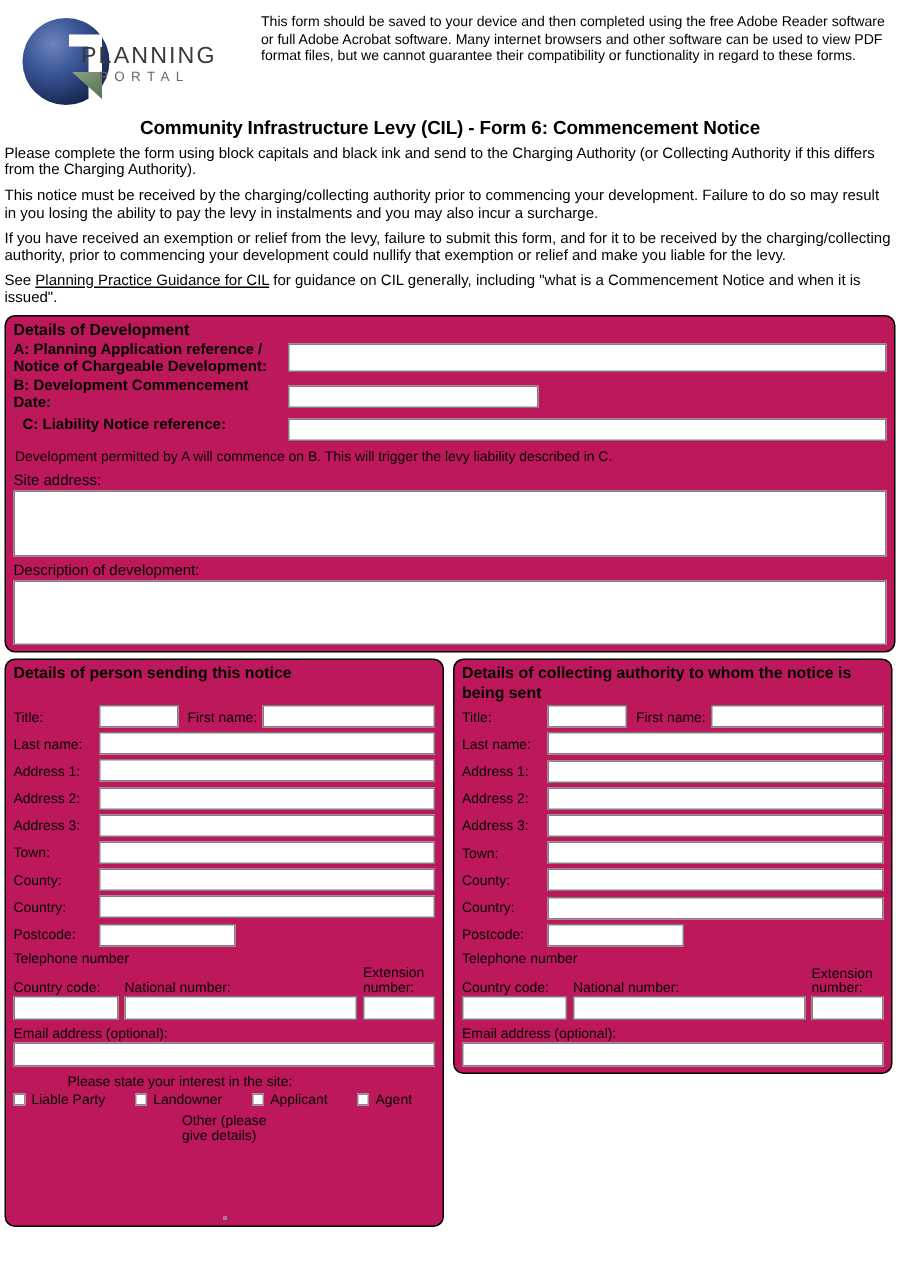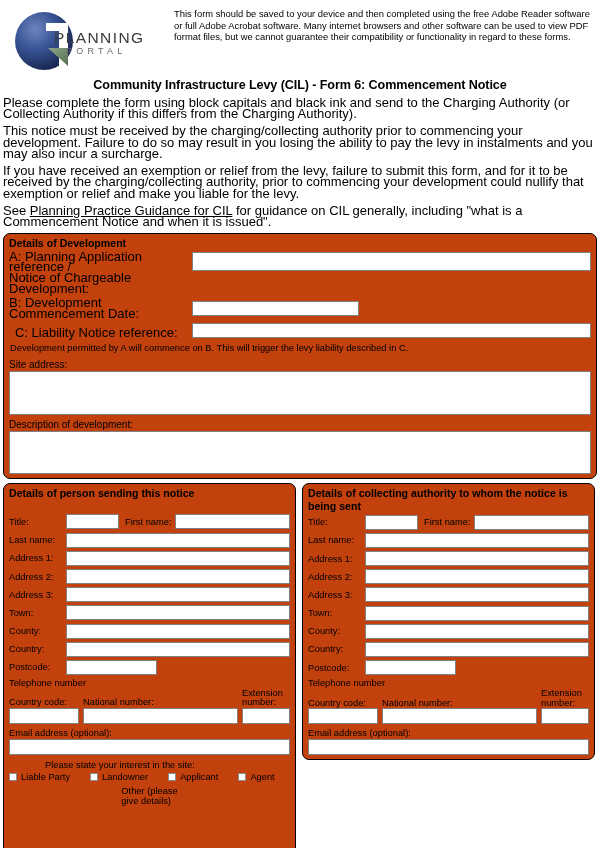--- a/index.html
+++ b/index.html
@@ -38,33 +38,33 @@
     text-align: center;
     font-weight: bold;
     font-size: 12.6px;
     margin: 6px 0 5px 0;
     letter-spacing: -0.1px;
   }
 
   .notes { padding: 0 4px 0 3px; }
   .notes p {
     margin: 0 0 5.5px 0;
-    font-size: 13px;
+    font-size: 10px;
     line-height: 11.4px;
   }
   .link {
     text-decoration: underline;
     color: #000;
   }
 
   
   .panel {
     border: 1.6px solid #000;
     border-radius: 7px;
-    background: #c2410c;
+    background: #be185d;
     padding: 3px 5px 4px 5px;
     position: relative;
   }
   .panel-title {
     font-weight: bold;
     font-size: 10.6px;
     line-height: 12.6px;
     margin-bottom: 2px;
   }
 
@@ -72,21 +72,21 @@
 
   .inp {
     border: 1px solid #808080;
     background: #fff;
     height: 15px;
   }
   .inp.tall { height: 44px; }
   .inp.tall2 { height: 43px; }
 
   .dev-row { display: flex; align-items: flex-start; margin-bottom: 3px; }
-  .dev-lbl { width: 183px; flex: 0 0 183px; font-size: 13px; line-height: 10.8px; }
+  .dev-lbl { width: 183px; flex: 0 0 183px; font-size: 10px; line-height: 10.8px; font-weight: bold; }
   .dev-field { flex: 1; }
   .w-date { width: 167px; }
 
   .dev-note { font-size: 9.3px; margin: 5px 0 6px 1px; }
 
   .block-lbl { font-size: 10px; margin-bottom: 1px; }
   .full-box { width: 100%; }
 
   
   .cols { display: flex; gap: 6px; margin: 4px 3px 0 3px; align-items: flex-start; }
@@ -184,21 +184,21 @@
     </div>
   </div>
 
   <div class="dev-row" style="align-items:center">
     <div class="dev-lbl">B: Development Commencement Date:</div>
     <div class="dev-field">
       <div class="inp w-date"></div>
     </div>
   </div>
 
-  <div class="dev-row" style="align-items:flex-end;margin-top:4px">
+  <div class="dev-row" style="align-items:flex-start;margin-top:4px">
     <div class="dev-lbl" style="padding-left:6px">C: Liability Notice reference:</div>
     <div class="dev-field">
       <div class="inp full-box"></div>
     </div>
   </div>
 
   <div class="dev-note">Development permitted by A will commence on B. This will trigger the levy liability described in C.</div>
 
   <div class="block-lbl">Site address:</div>
   <div class="inp full-box tall"></div>

